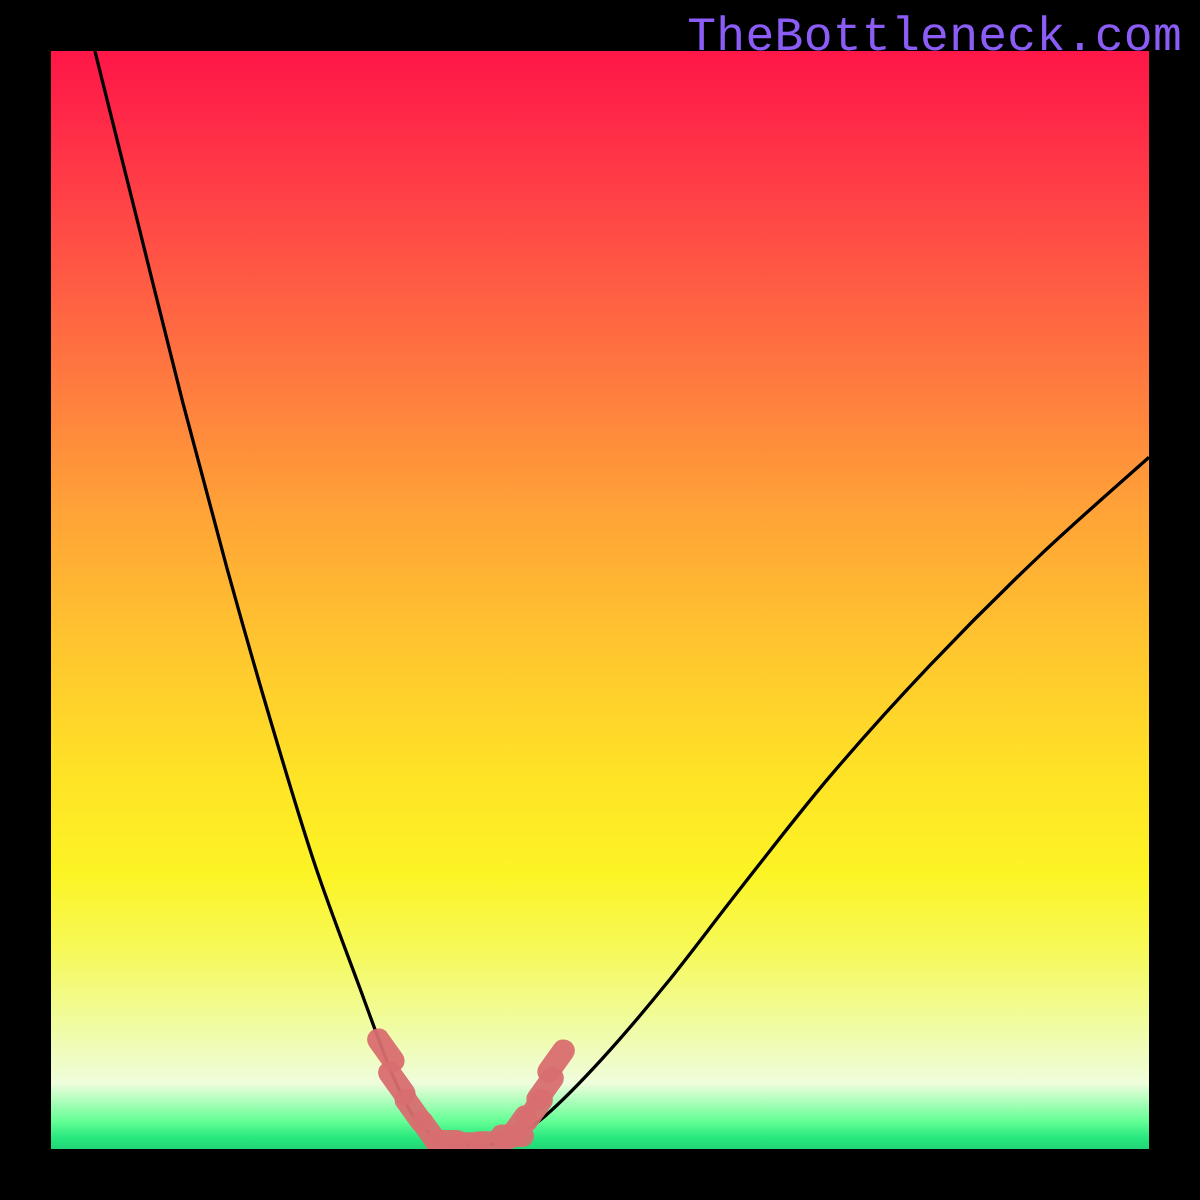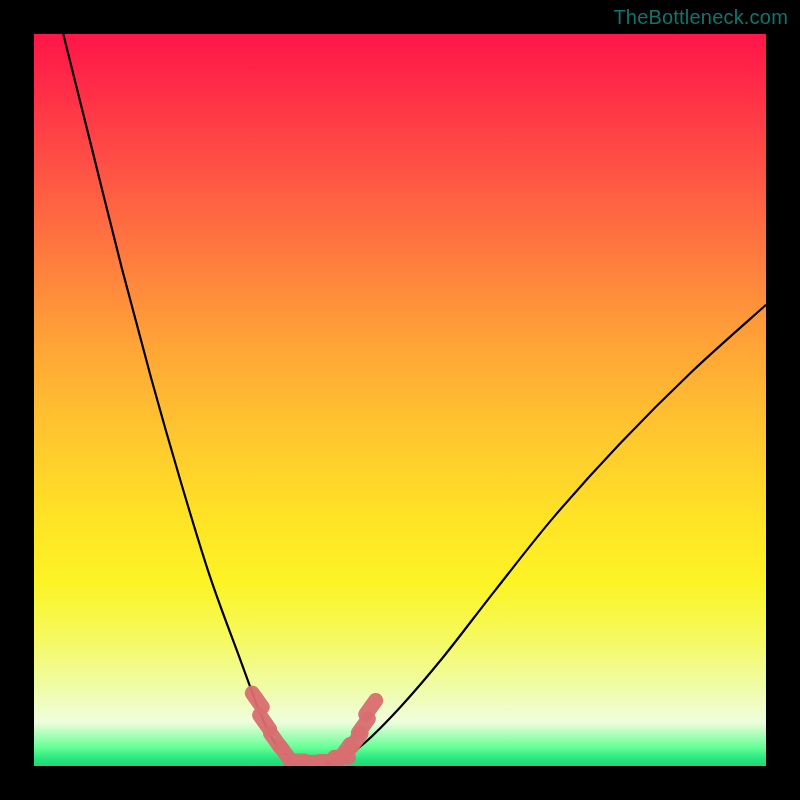--- a/index.html
+++ b/index.html
@@ -36,25 +36,25 @@
       #effddd 94%,
       #63ff95 97.5%,
       #27e77e 99%,
       #22d676 100%
     );
   }
   .watermark {
     position: absolute;
     top: 6px;
     right: 12px;
-    color: #0f766e;
-    font-size: 20px;
+    color: #8b5cf6;
+    font-size: 32px;
     font-weight: 500;
     letter-spacing: 0.2px;
-    font-family: Liberation Sans, sans-serif;
+    font-family: Liberation Mono, monospace;
   }
   svg.curves {
     position: absolute;
     top: 0; left: 0;
     width: 100%; height: 100%;
   }
 </style>
 </head>
 <body>
 

